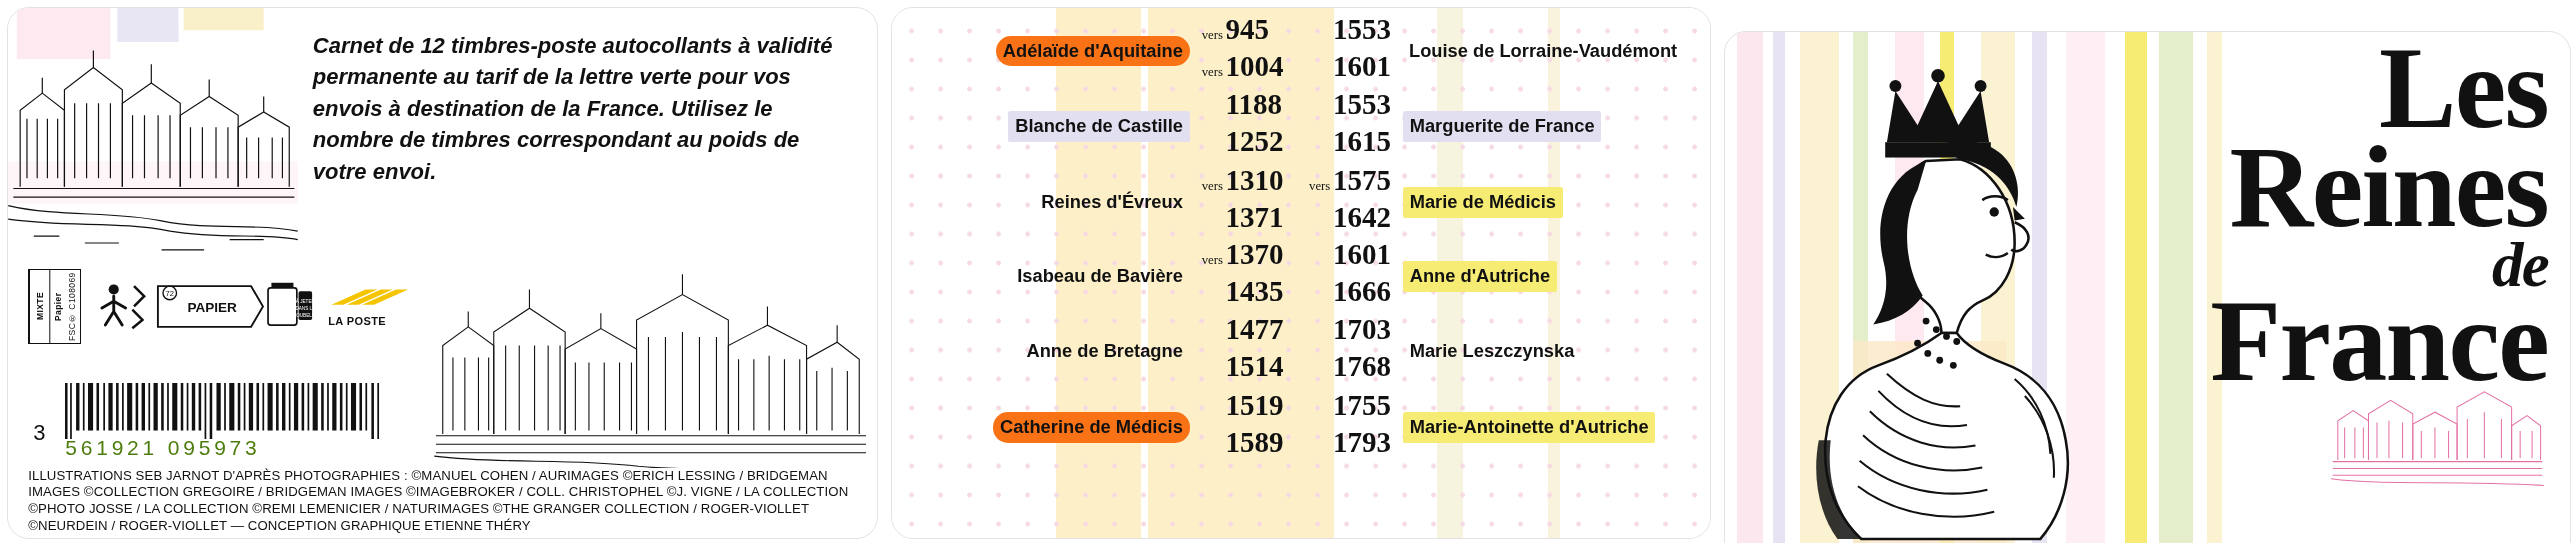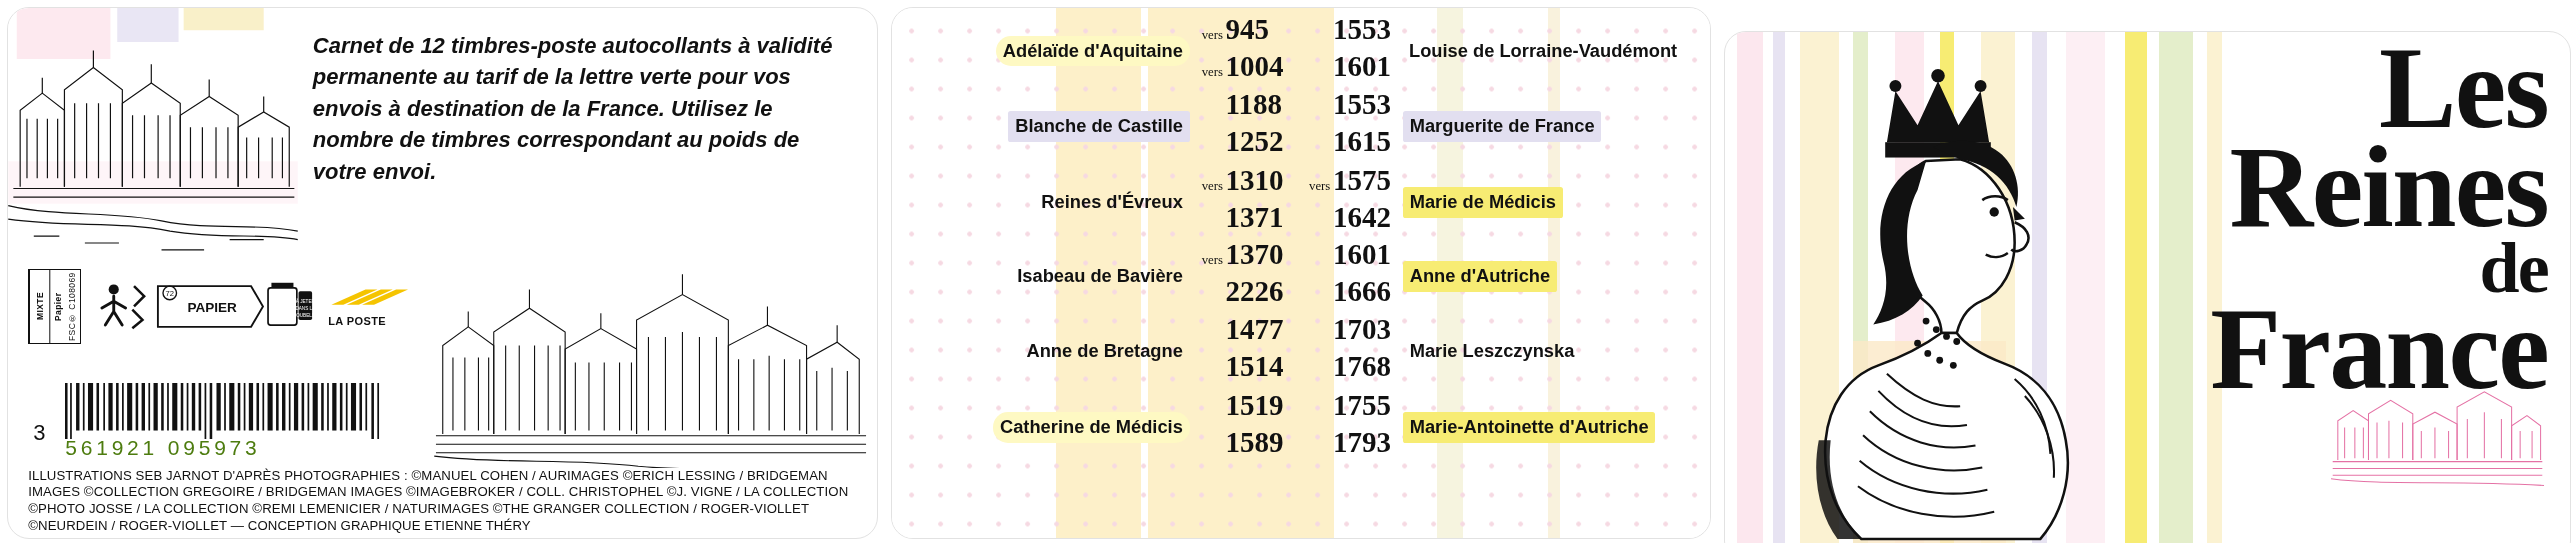--- a/index.html
+++ b/index.html
@@ -41,41 +41,41 @@
 
   
   .mid-bg{position:absolute;inset:0;background:#fff;}
   .mid-band{position:absolute;top:0;bottom:0;background:#fdf0c9;}
   .dots{position:absolute;inset:0;
     background-image:radial-gradient(#f6d9e2 2.2px, transparent 2.3px);
     background-size:29px 29px;background-position:5.1px 8.5px;}
   .row{position:absolute;height:73px;display:flex;align-items:center;}
   .name{font-family:"Liberation Sans",sans-serif;font-weight:bold;font-size:18.3px;color:#111;
      padding:4.3px 6.8px;border-radius:2.6px;white-space:nowrap;}
-  .name.hl-green{background:#fef9c3;border-radius:15px;}
+  .name.hl-green{background:#f97316;border-radius:15px;}
   .name.hl-lilac{background:#e2dff0;}
   .name.hl-yellow{background:#f7ec73;}
   .name.plain{background:transparent;}
   .dates{font-family:"Liberation Serif",serif;font-weight:bold;font-size:29px;color:#111;line-height:31.5px;text-align:left;}
   .dates .ln{display:flex;align-items:baseline;}
   .vers{font-family:"Liberation Serif",serif;font-weight:normal;font-size:12.8px;margin-right:2.6px;color:#111;}
   .vers.inv{visibility:hidden;}
   .row-left{left:25.6px;width:366px;justify-content:flex-end;}
   .row-right{left:417px;width:375px;justify-content:flex-start;}
 
   
   .stripes{position:absolute;inset:0;overflow:hidden;}
   .stripe{position:absolute;top:0;bottom:0;}
   .queen{position:absolute;left:34px;top:8.5px;width:358px;height:511px;}
   .title-block{position:absolute;right:22px;top:6.8px;width:443px;text-align:right;
     font-family:"Liberation Serif",serif;font-weight:bold;color:#111;line-height:.86;}
   .title-block div{letter-spacing:-1.7px;}
   .t1{font-size:116px;}
   .t2{font-size:116px;}
-  .t3{font-size:72px;}
+  .t3{font-size:63px;font-style:italic;}
   .t4{font-size:116px;}
   .chateau{position:absolute;right:25.6px;bottom:73px;width:213px;height:111px;opacity:.95;}
 </style>
 </head>
 <body>
 
 <div class="stage">
 
   <div class="panel" id="panel-left">
 
@@ -285,21 +285,21 @@
         <div class="row row-left" style="top: 232px;">
           <span class="name plain">Isabeau de Bavière</span>
           <div style="width: 12px;"></div>
           <div class="dates">
             <div class="ln">
               <span class="vers">vers</span>
               <span>1370</span>
             </div>
             <div class="ln">
               <span class="vers inv">vers</span>
-              <span>2226</span>
+              <span>1435</span>
             </div>
           </div>
         </div>
         <div class="row row-left" style="top: 307px;">
           <span class="name plain">Anne de Bretagne</span>
           <div style="width: 12px;"></div>
           <div class="dates">
             <div class="ln">
               <span class="vers inv">vers</span>
               <span>1477</span>

